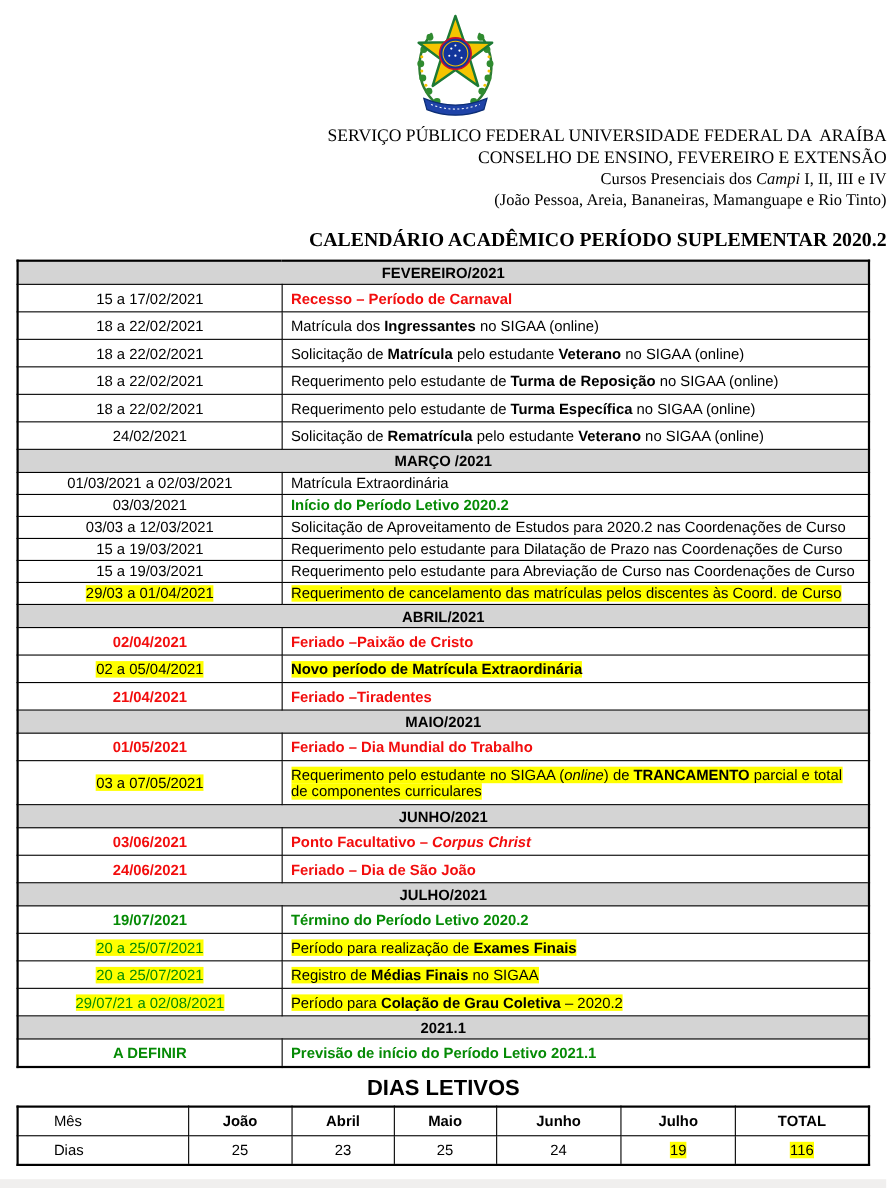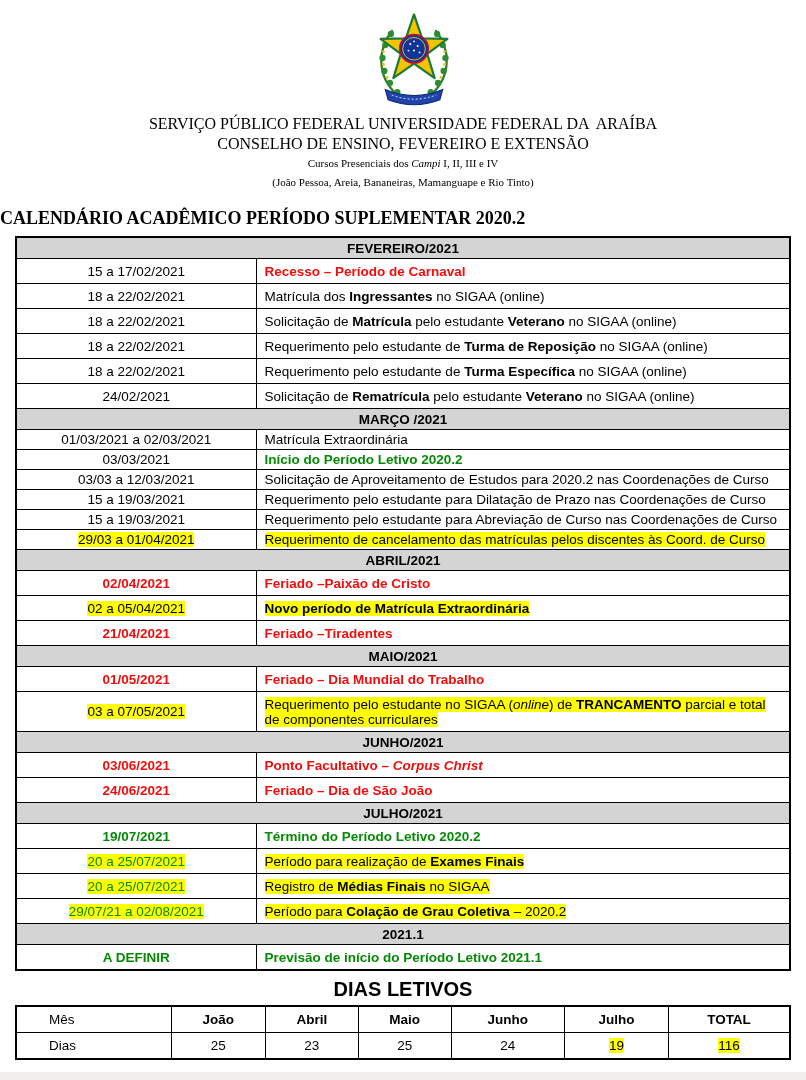--- a/index.html
+++ b/index.html
@@ -2,27 +2,27 @@
 <html style="--red: #f20d0d; --green: #058a05; --hl: #ffff00; --secbg: #d4d4d4;"><head>
 <meta charset="utf-8">
 <style>
   * { box-sizing: border-box; }
   html,body { margin:0; padding:0; background:#fff; }
   .page {
     width:806px; height:1080px; position:relative; overflow:hidden;
     background:#fff; font-family:"Liberation Sans", sans-serif; color:#000;
   }
   
-  .doc-header { text-align:center; padding-top:8px; font-family:"Liberation Serif", serif; }
+  .doc-header { text-align:right; padding-top:8px; font-family:"Liberation Serif", serif; }
   .emblem-wrap { position:relative; left:11px; height:100px; margin-bottom:6px; }
   .h1line, .h2line { font-size:16px; line-height:20px; white-space:pre-wrap; }
-  .h3line, .h4line { font-size:11px; line-height:19px; }
+  .h3line, .h4line { font-size:15px; line-height:19px; }
   .doc-title {
     font-family:"Liberation Serif", serif; font-weight:bold; font-size:18px;
-    text-align:left; margin:16px 0 7px 0;
+    text-align:right; margin:16px 0 7px 0;
   }
   
   table.cal {
     width:776px; margin:0 auto; border-collapse:collapse;
     border:2px solid #000; font-size:13.5px;
   }
   table.cal td { border:1px solid #000; padding:4.5px 8px; }
   table.cal tr.month-row td {
     background:var(--secbg); font-weight:bold; text-align:center;
     padding:2.5px 4px; font-size:13.5px;

